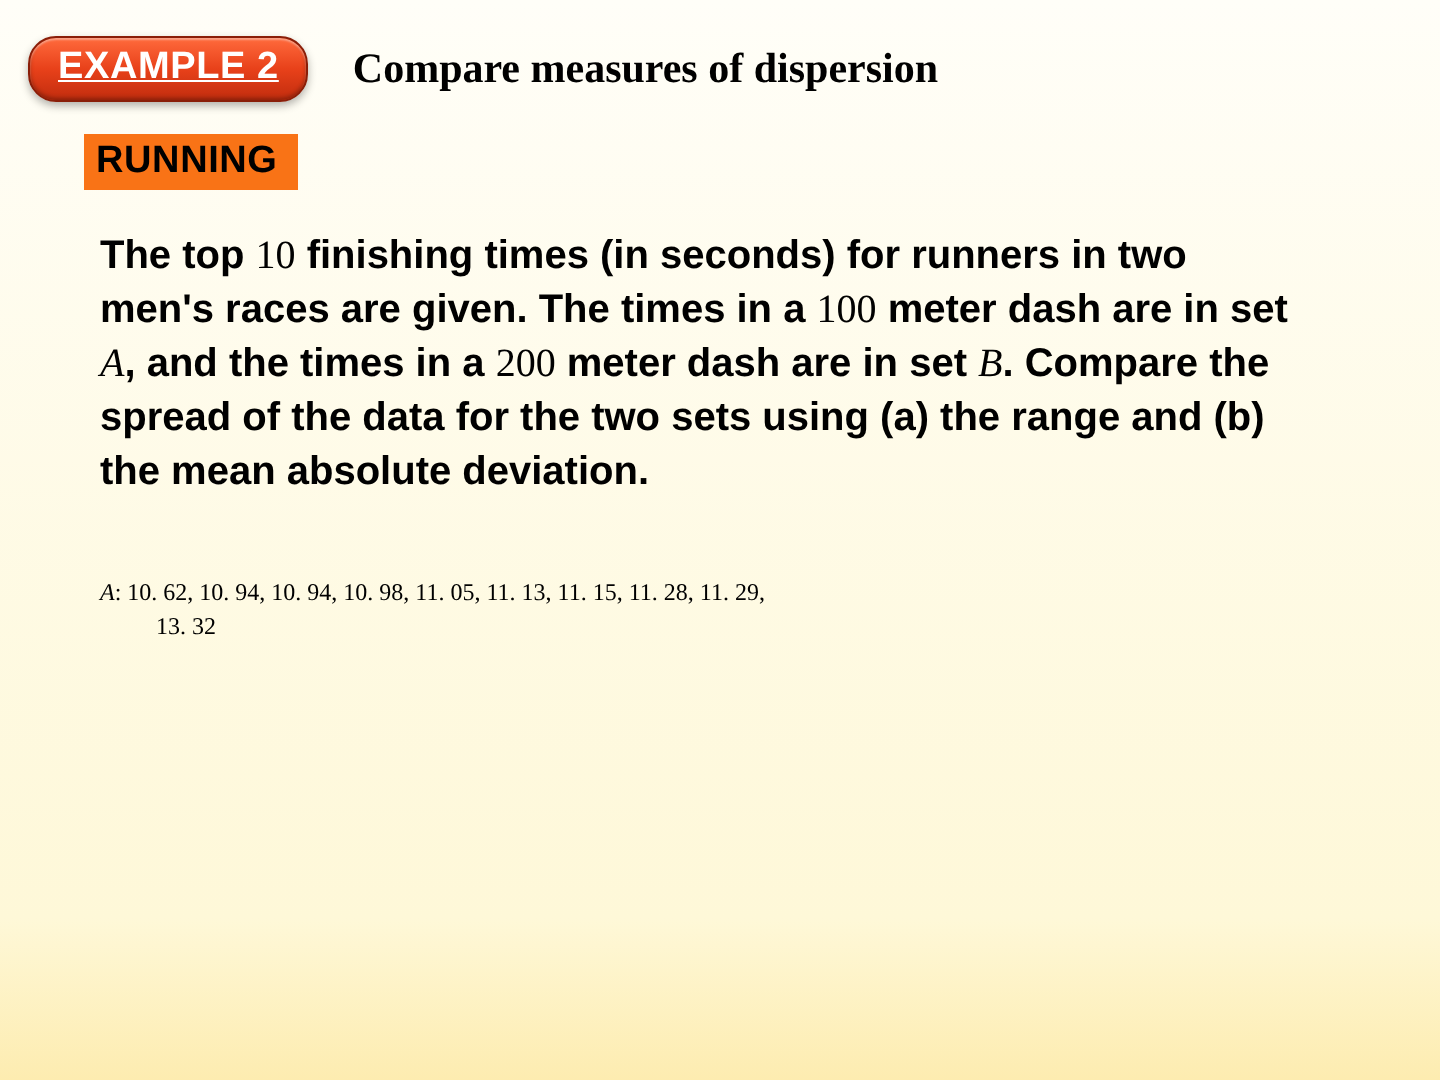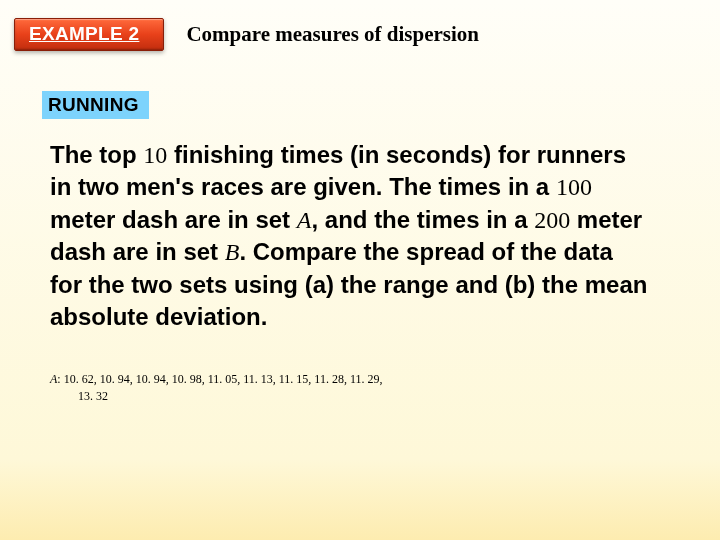--- a/index.html
+++ b/index.html
@@ -11,52 +11,52 @@
     position: relative;
     overflow: hidden;
   }
   .header-row {
     display: flex;
     align-items: center;
     padding: 18px 0 0 14px;
   }
   .badge {
     background: linear-gradient(to bottom, #ff6a3c 0%, #e8411a 50%, #c22d0e 100%);
-    border-radius: 2px;
-    padding: 4px 24px 5px 14px;
+    border-radius: 14px;
+    padding: 4px 14px 5px 14px;
     box-shadow: 0 2px 4px rgba(0,0,0,0.3), inset 0 1px 1px rgba(255,255,255,0.4), inset 0 -1px 2px rgba(0,0,0,0.3);
     border: 1px solid #8a1e08;
   }
   .badge-text {
     color: #fff;
     font-weight: bold;
     font-size: 19px;
     text-decoration: underline;
     letter-spacing: 0.3px;
   }
   .title {
     margin-left: 22px;
     font-family: "Times New Roman", Times, serif;
     font-weight: bold;
     font-size: 21px;
     color: #000;
   }
   .subheading {
-    margin: 40px 0 0 42px;
-    background: #7dd3fc;
+    margin: 16px 0 0 42px;
+    background: #f97316;
     display: inline-block;
     padding: 3px 10px 3px 6px;
     font-weight: bold;
     font-size: 19px;
     color: #000;
     letter-spacing: 0.3px;
   }
   .body-text {
     margin: 20px 42px 0 50px;
-    font-size: 24px;
+    font-size: 20px;
     font-weight: bold;
     color: #000;
     line-height: 1.35;
     max-width: 600px;
   }
   .body-text .serif { font-family: "Times New Roman", Times, serif; font-weight: normal; }
   .body-text .serif-it { font-family: "Times New Roman", Times, serif; font-style: italic; font-weight: normal; }
   .data-line {
     margin: 38px 42px 0 50px;
     font-family: "Times New Roman", Times, serif;

